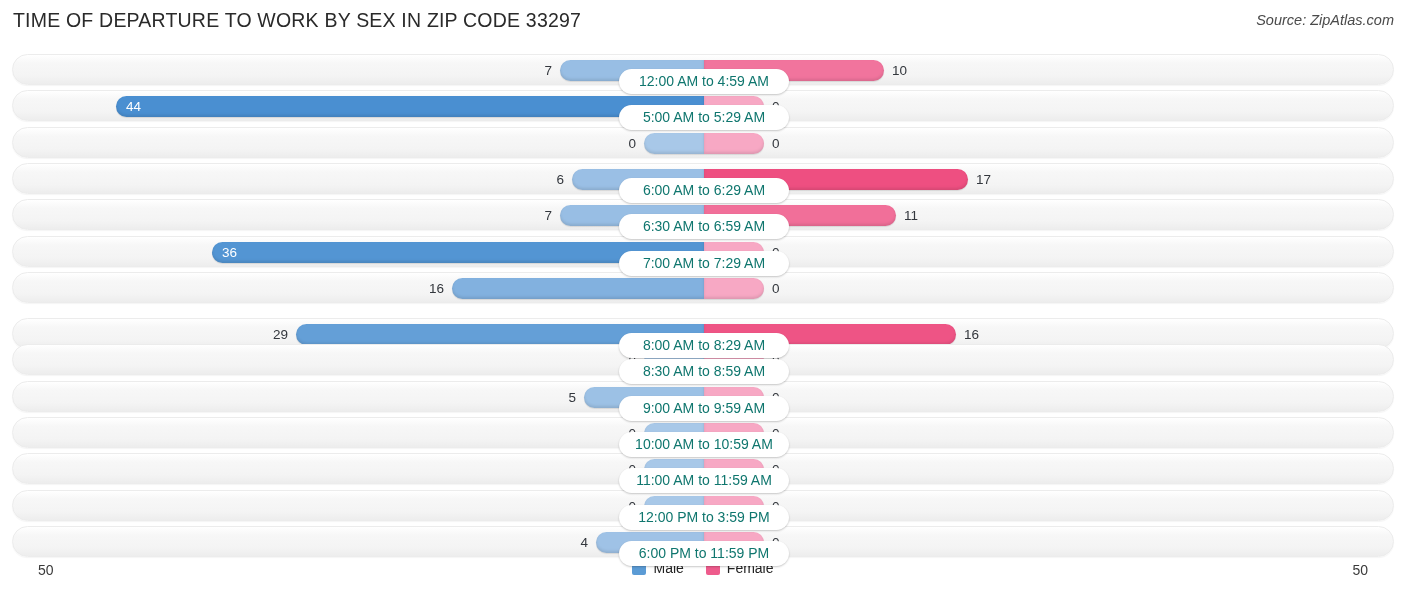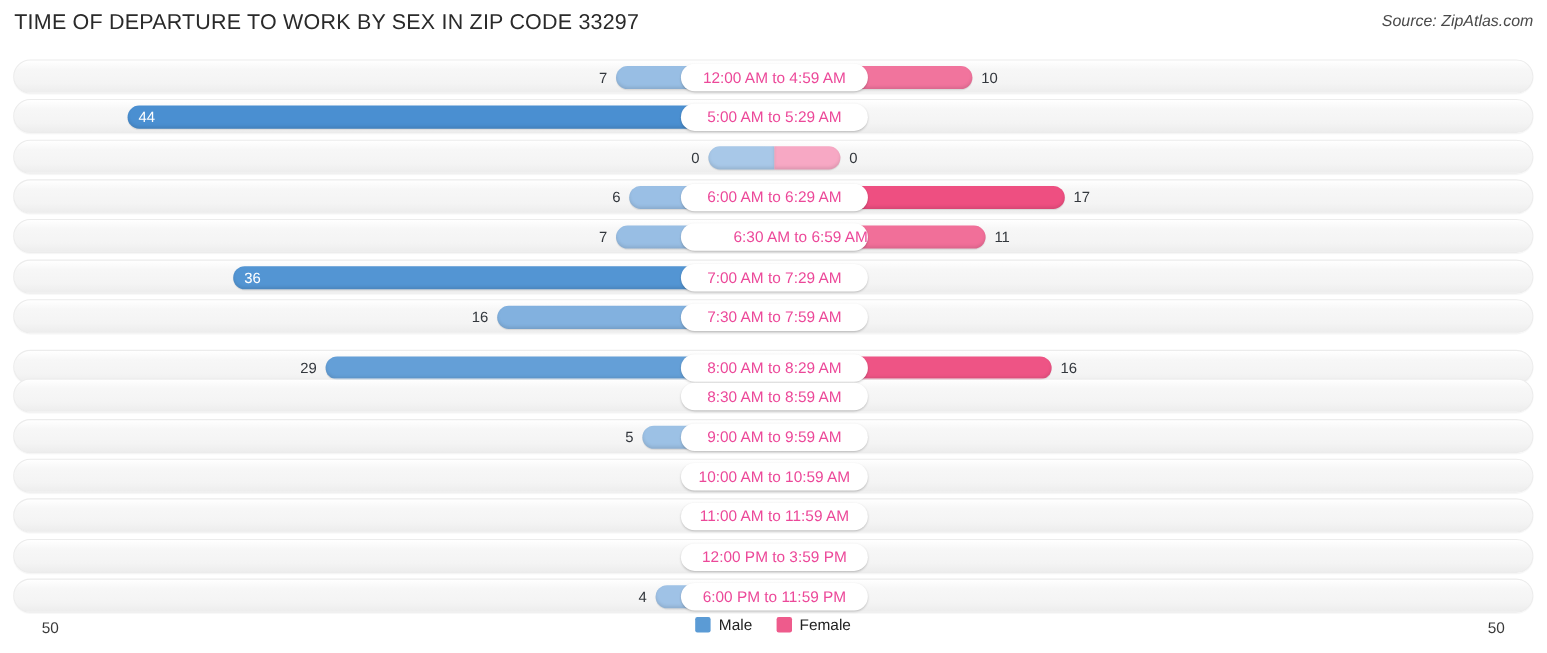--- a/index.html
+++ b/index.html
@@ -86,28 +86,28 @@
     font-size: 13.5px;
     color: #33373d;
     white-space: nowrap;
   }
   .val.male-out  { text-align: right; }
   .val.male-in   { color: #ffffff; }
   .val.female-out{ text-align: left; }
 
   .pill {
     position: absolute;
-    top: 3px;
+    top: 14px;
     height: 25px;
     line-height: 25px;
     background: #ffffff;
     border-radius: 13px;
     text-align: center;
     font-size: 14px;
-    color: #ec4899;
+    color: #0f766e;
     white-space: nowrap;
     box-shadow: 0 1px 2px rgba(0,0,0,.22);
     z-index: 5;
   }
 
   
   #axis-left, #axis-right {
     position: absolute;
     top: 562px;
     font-size: 14px;
@@ -181,39 +181,38 @@
           <div class="val female-out" style="left: 963px; width: 40px;">17</div>
           <div class="pill" style="left: 606px; width: 170px;">6:00 AM to 6:29 AM</div>
         </div>
       </div>
       <div class="row" style="top: 149.2px;">
         <div class="row-inner">
           <div class="bar male" style="width: 144px; left: 547px; background: rgb(152, 190, 228);"></div>
           <div class="bar female" style="width: 192px; left: 691px; background: rgb(241, 111, 153);"></div>
           <div class="val male-out" style="left: 499px; width: 40px;">7</div>
           <div class="val female-out" style="left: 891px; width: 40px;">11</div>
-          <div class="pill" style="left: 606px; width: 170px; text-align: right;">6:30 AM to 6:59 AM</div>
+          <div class="pill" style="left: 606px; width: 170px;">6:30 AM to 6:59 AM</div>
         </div>
       </div>
       <div class="row" style="top: 185.5px;">
         <div class="row-inner">
           <div class="bar male" style="width: 492px; left: 199px; background: rgb(83, 149, 211);"></div>
           <div class="bar female" style="width: 60px; left: 691px; background: rgb(247, 168, 196);"></div>
           <div class="val male-in" style="left: 209px; width: 40px;">36</div>
           <div class="val female-out" style="left: 759px; width: 40px;">0</div>
           <div class="pill" style="left: 606px; width: 170px;">7:00 AM to 7:29 AM</div>
         </div>
       </div>
       <div class="row" style="top: 221.8px;">
         <div class="row-inner">
           <div class="bar male" style="width: 252px; left: 439px; background: rgb(130, 177, 223);"></div>
           <div class="bar female" style="width: 60px; left: 691px; background: rgb(247, 168, 196);"></div>
           <div class="val male-out" style="left: 391px; width: 40px;">16</div>
           <div class="val female-out" style="left: 759px; width: 40px;">0</div>
-          <div class="pill" style="left: 606px; width: 170px;">7:30 AM to 7:59 AM</div>
         </div>
       </div>
       <div class="row" style="top: 258.1px; margin-top: 10px;">
         <div class="row-inner">
           <div class="bar male" style="width: 408px; left: 283px; background: rgb(100, 159, 215);"></div>
           <div class="bar female" style="width: 252px; left: 691px; background: rgb(238, 84, 133);"></div>
           <div class="val male-out" style="left: 235px; width: 40px;">29</div>
           <div class="val female-out" style="left: 951px; width: 40px;">16</div>
           <div class="pill" style="left: 606px; width: 170px;">8:00 AM to 8:29 AM</div>
         </div>

